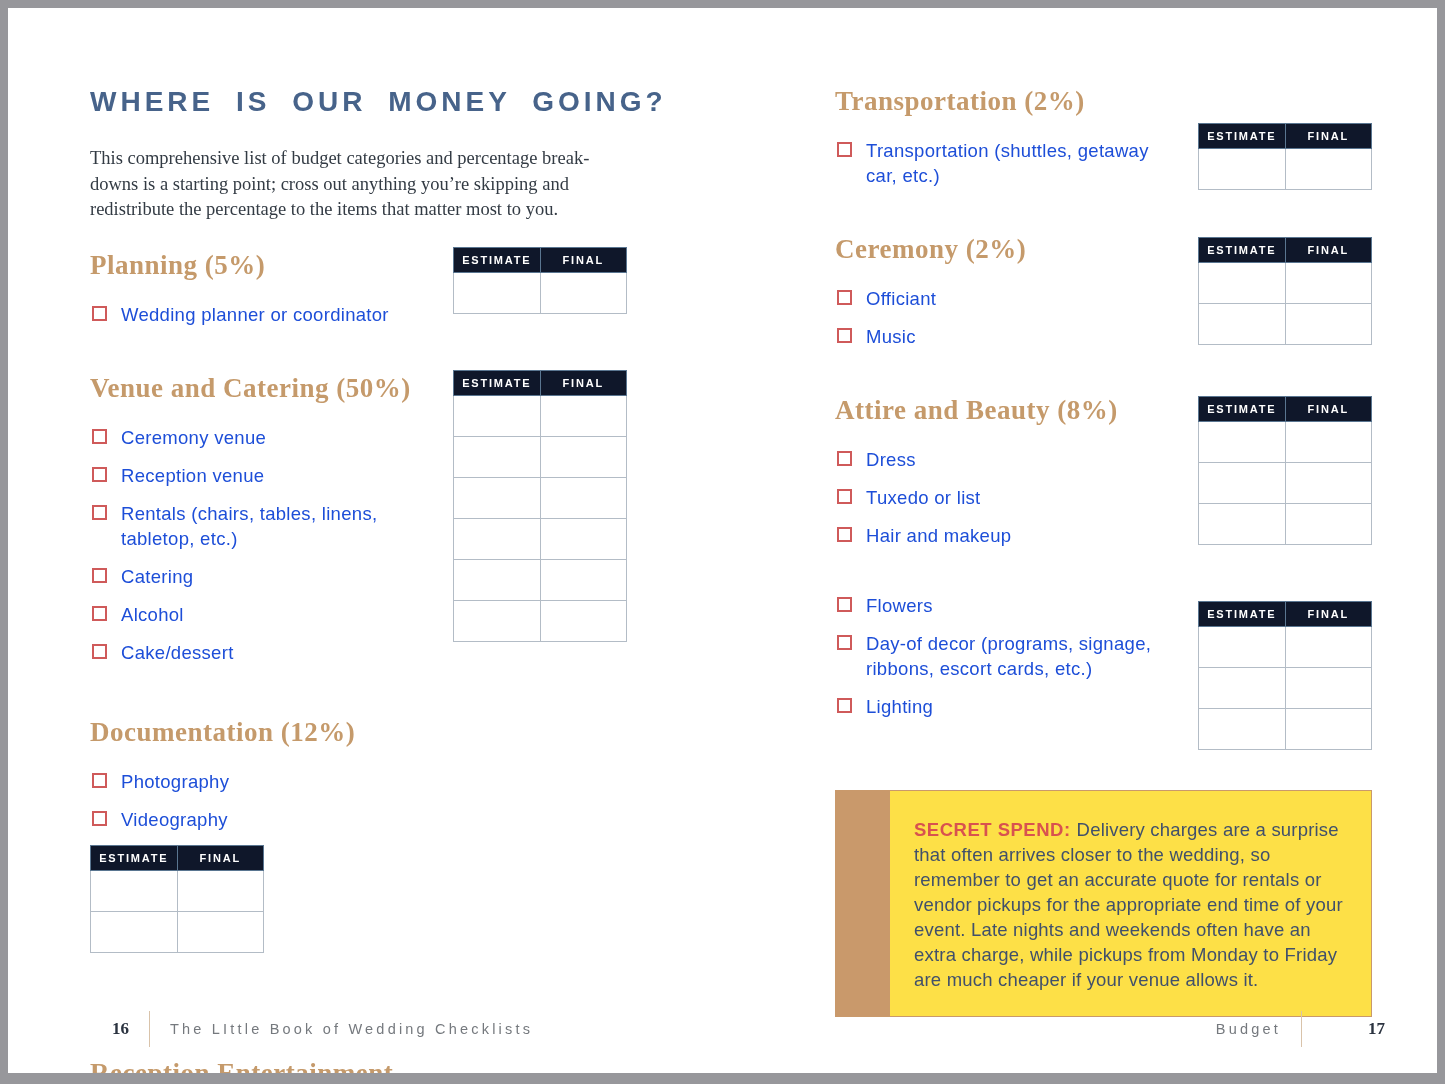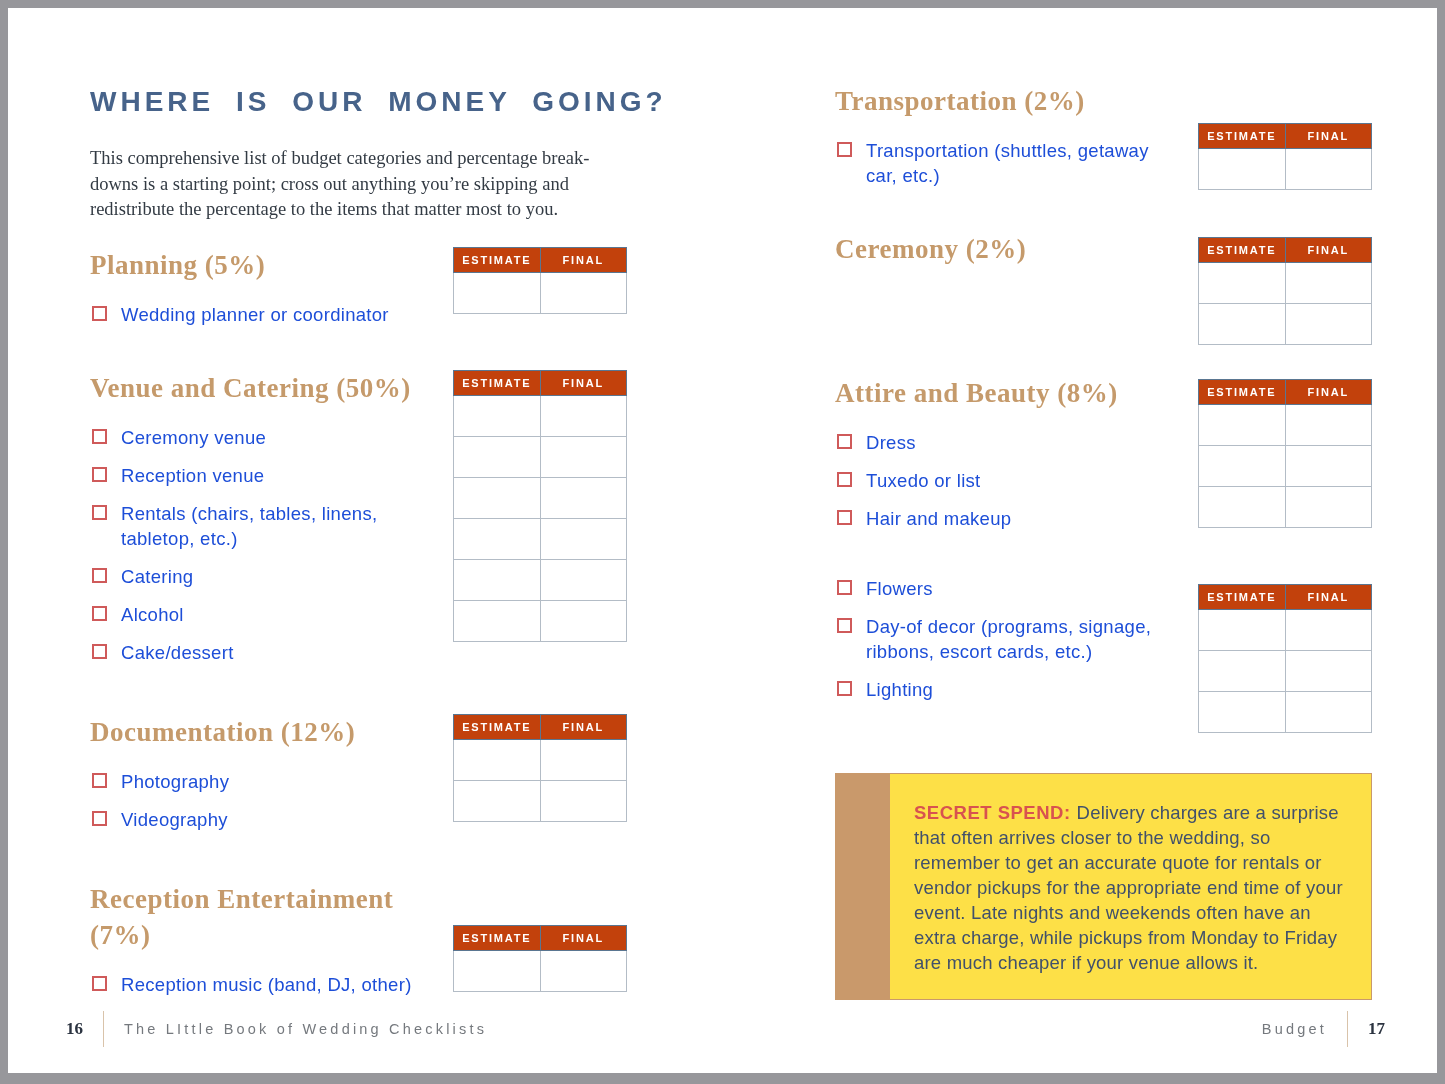--- a/index.html
+++ b/index.html
@@ -39,31 +39,31 @@
   .checkbox {
     width:15px; height:15px; border:2.5px solid #cf5a5a;
     margin:4px 14px 0 2px; flex:0 0 15px; background:#fff;
   }
   .item-label {
     font-size:18.5px; line-height:25px; color:#1d4ed8; letter-spacing:0.3px;
   }
 
   table.btable { width:100%; border-collapse:collapse; table-layout:fixed; }
   table.btable th {
-    background:#c2410c; color:#ffffff; font-weight:bold;
+    background:#0f172a; color:#ffffff; font-weight:bold;
     font-size:11px; letter-spacing:1.8px; height:25px;
     border:1px solid #5a7691; text-align:center;
   }
   table.btable th + th { border-left:1px solid #7e95ab; }
   table.btable td { height:41px; background:#fff; border:1px solid #b3bcc6; }
 
   
   .s-planning { margin-top:24px; }
   .s-venue    { margin-top:30px; }
-  .s-doc      { margin-top:36px; }
+  .s-doc      { margin-top:36px;flex-direction:column; }
   .s-reception{ margin-top:36px; }
   .s-reception .sec-table { margin-top:44px; }
   .s-transport .sec-table { margin-top:40px; }
   .s-ceremony { margin-top:30px; }
   .s-ceremony .sec-table { margin-top:6px; }
   .s-attire   { margin-top:30px; }
   .s-attire .sec-table { margin-top:4px; }
   .s-floral   { margin-top:32px; }
   .s-floral .sec-table { margin-top:8px; }
 
@@ -77,21 +77,21 @@
   }
   .callout-label { color:#d8524f; font-weight:bold; margin-right:6px; letter-spacing:0.5px; }
 
   .footer-left, .footer-right {
     position:absolute; bottom:26px; display:flex; align-items:center;
   }
   .footer-left { left:58px; }
   .footer-right { right:52px; }
   .page-num {
     font-family:"Liberation Serif", serif; font-weight:bold;
-    font-size:17px; color:#2b3340;
+    font-size:17px; color:#2b3340;margin-left:46px;
   }
   .footer-div { width:1px; height:36px; background:#d9c3aa; margin:0 20px; }
   .footer-label { font-size:14.5px; letter-spacing:3.2px; color:#75797e; }
 </style>
 </head>
 <body>
 
 <div class="page">
 
   <div class="col-left">
@@ -278,20 +278,30 @@
                 <td></td>
               </tr>
         </tbody>
           </table>
       </div>
     </div>
 
     <div class="section s-ceremony">
       <div class="sec-main">
         <div class="sec-title">Ceremony (2%)</div>
+        <div class="items">
+          <div class="item">
+            <span class="checkbox"></span>
+            <span class="item-label">Officiant</span>
+          </div>
+          <div class="item">
+            <span class="checkbox"></span>
+            <span class="item-label">Music</span>
+          </div>
+        </div>
       </div>
       <div class="sec-table">
         <table class="btable">
           <tbody>
               <tr>
             <th>ESTIMATE</th>
             <th>FINAL</th>
           </tr>
           <tr>
                 <td></td>

